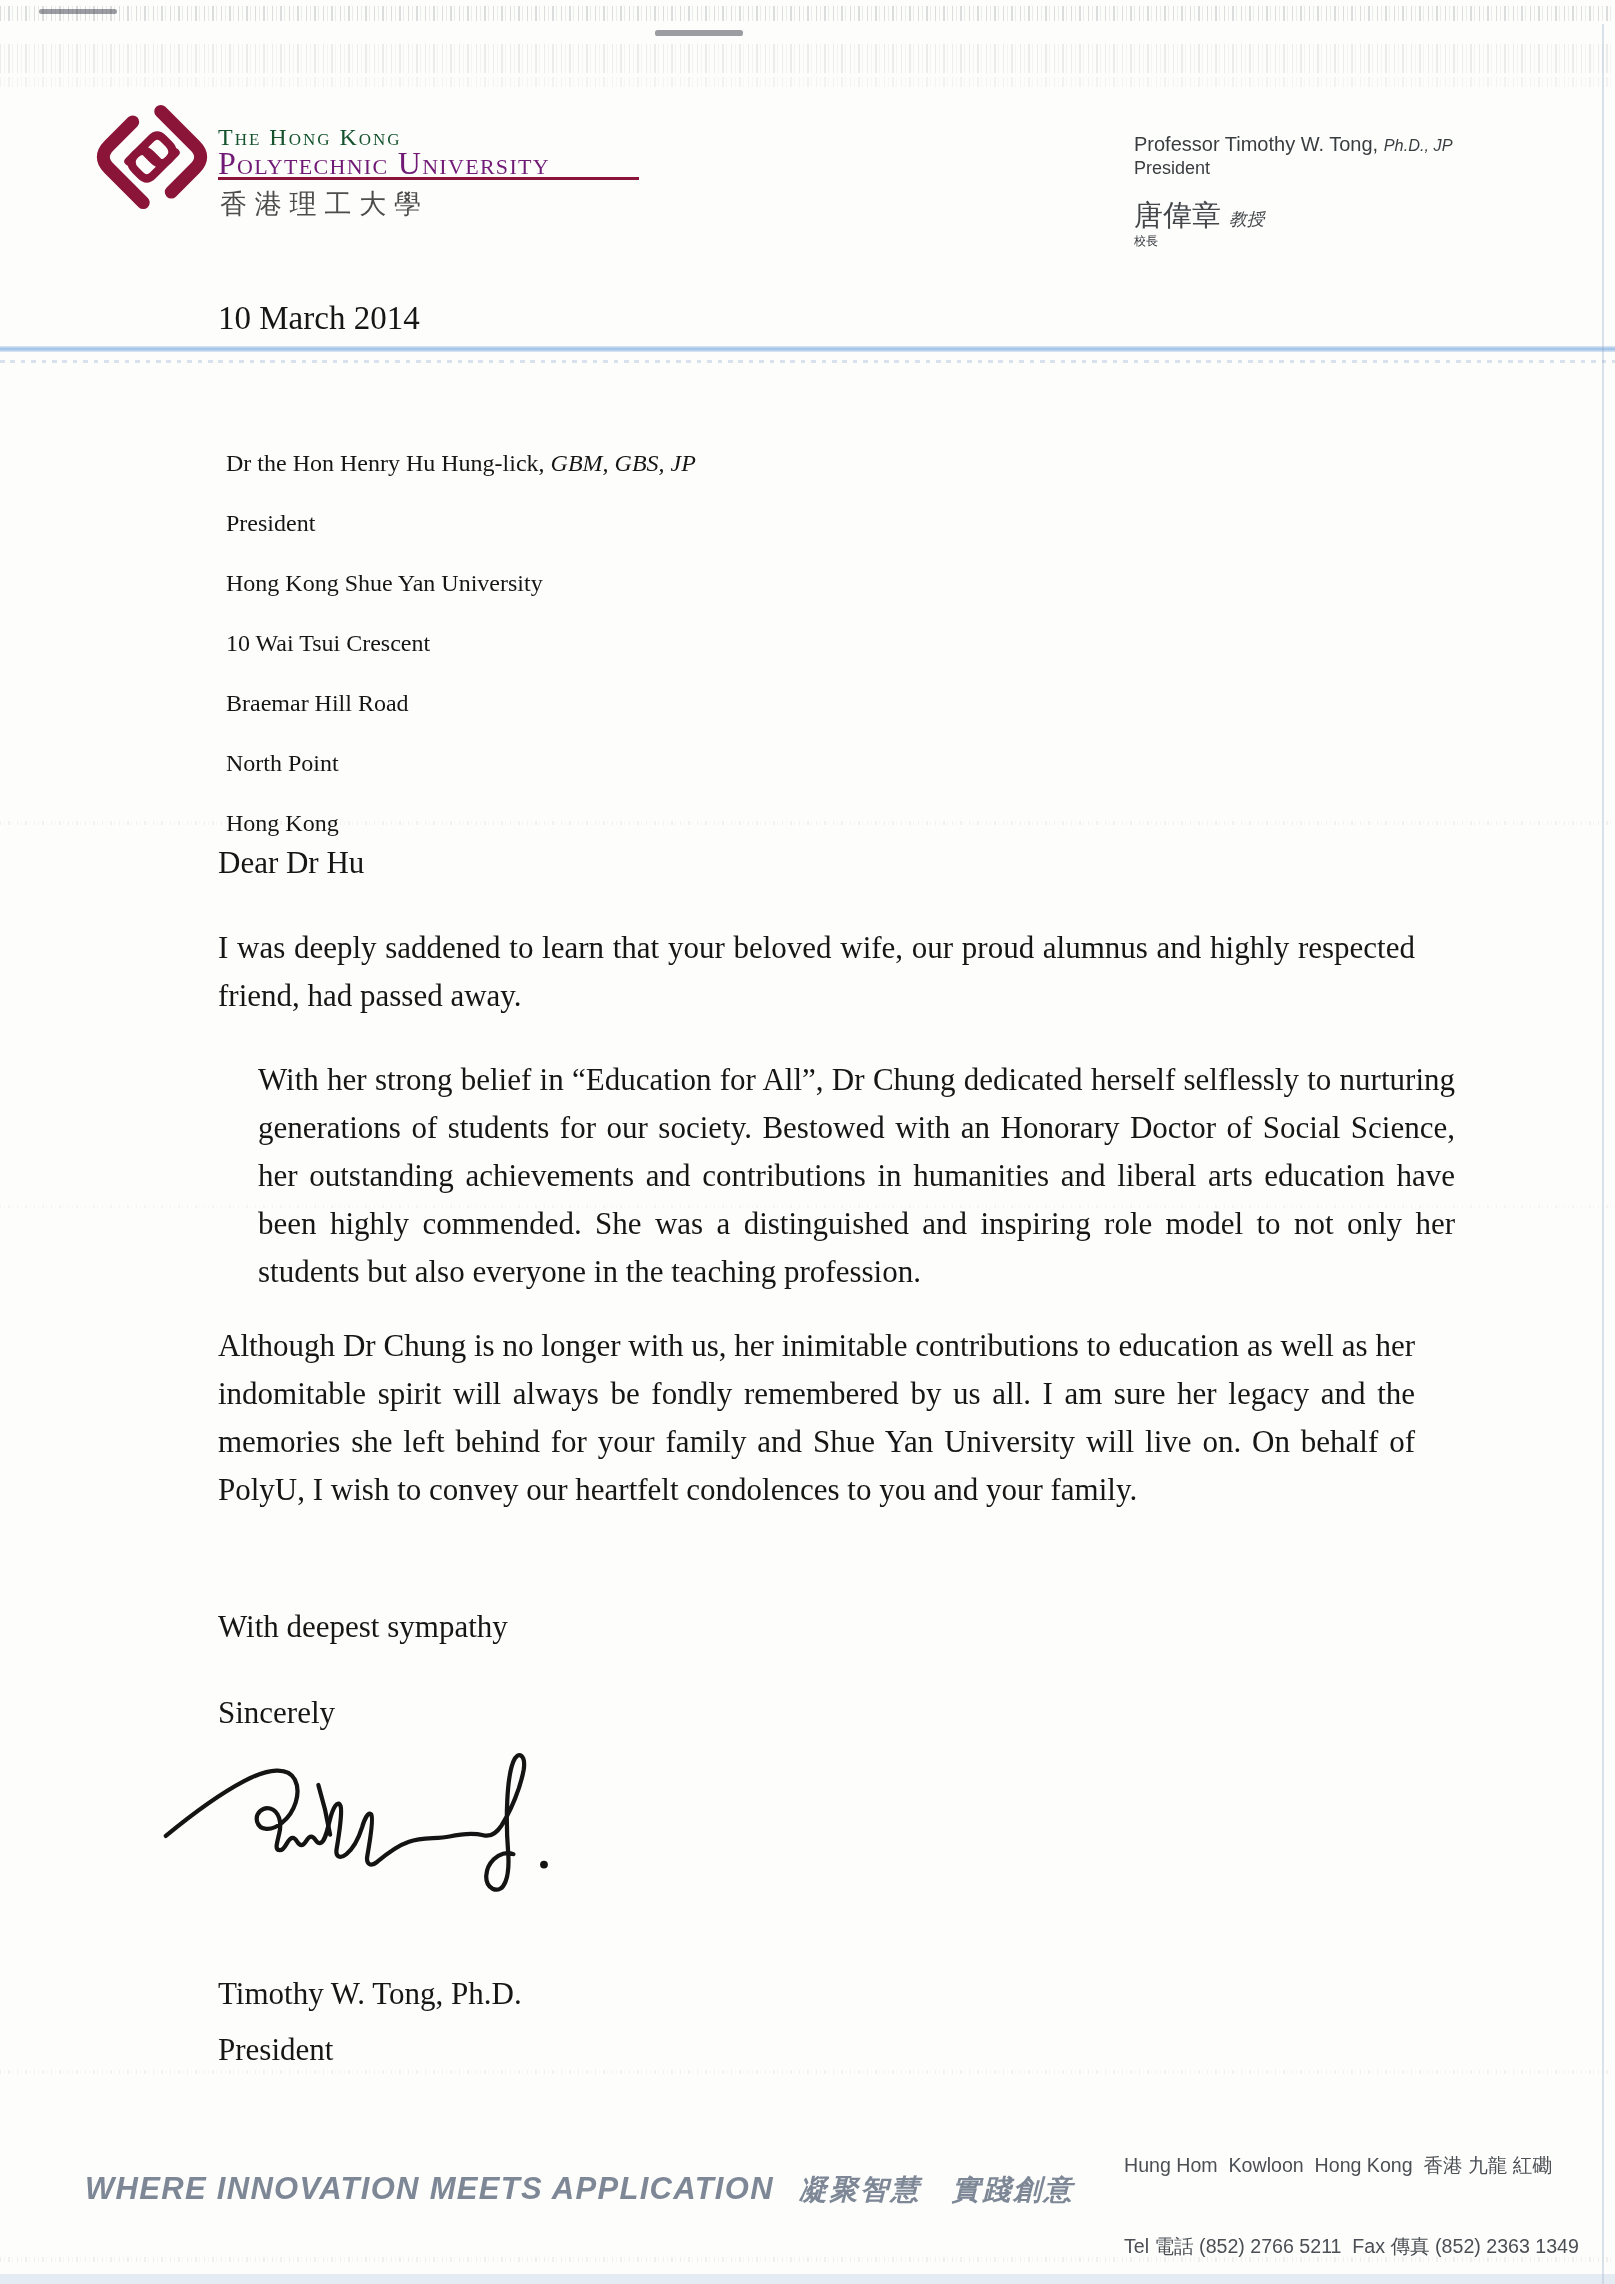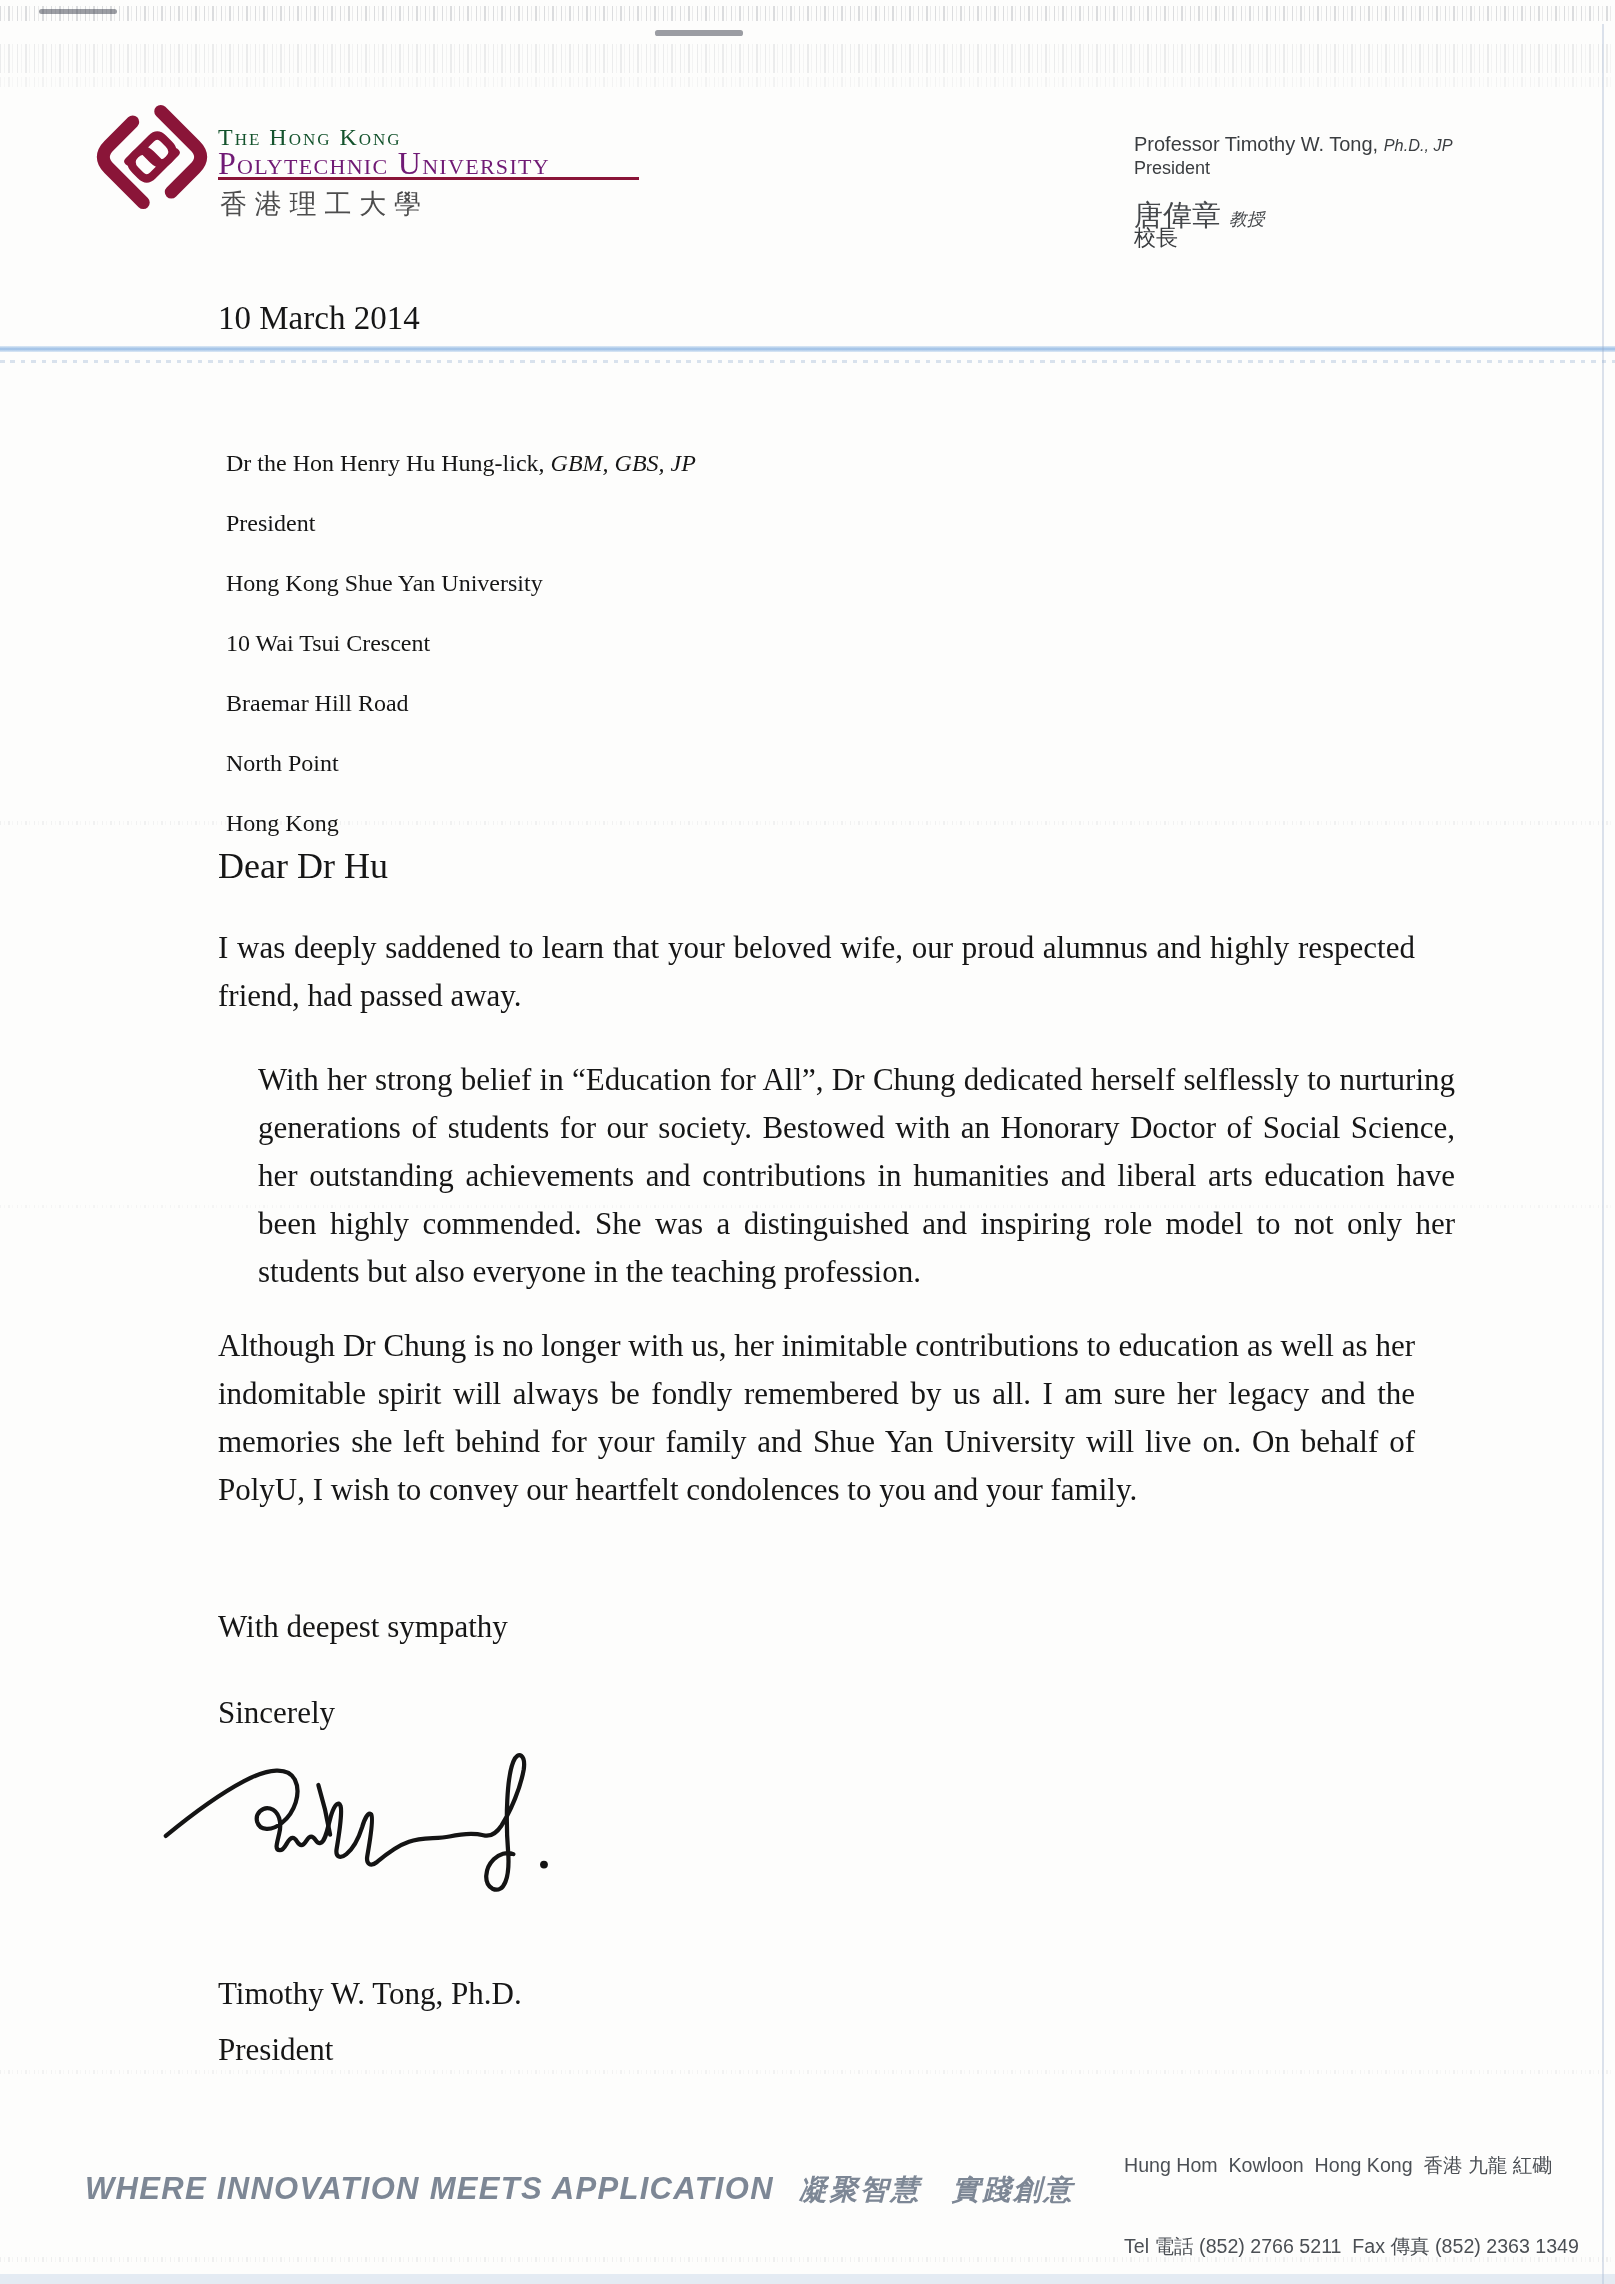--- a/index.html
+++ b/index.html
@@ -33,27 +33,27 @@
   .uni-en2{left:218px;top:145px;font-size:32px;font-variant:small-caps;letter-spacing:1.3px;color:#701a75;}
   .uni-rule{left:218px;top:177px;width:421px;height:2.6px;background:#8a1538;}
   .uni-zh{left:220px;top:186px;font-size:27px;letter-spacing:7.8px;color:#4d4d4d;}
 
   .sender{font-family:"Liberation Sans", sans-serif;color:#3a3d40;}
   .sender-name{left:1134px;top:133px;font-size:20px;}
   .sender-cred{font-size:16.3px;font-style:italic;}
   .sender-title{left:1134px;top:158px;font-size:18px;}
   .sender-zh-name{left:1134px;top:196px;font-size:29px;color:#44474a;}
   .sender-zh-prof{font-size:17.6px;font-style:italic;}
-  .sender-zh-title{left:1134px;top:223px;font-size:22px;}
+  .sender-zh-title{left:1134px;top:233px;font-size:12px;}
 
   
   .date{left:218px;top:300px;font-size:33px;}
   .recipient{left:226px;top:433px;font-size:24px;line-height:60px;}
   .honours{font-style:italic;}
-  .salutation{left:218px;top:845px;font-size:36px;}
+  .salutation{left:218px;top:845px;font-size:31px;}
   .para{left:218px;width:1197px;font-size:31px;line-height:48px;text-align:justify;}
   .p1{top:924px;}
   .p2{top:1056px;margin-left:40px;}
   .p3{top:1322px;}
   .sympathy{left:218px;top:1609px;font-size:31px;}
   .signoff{left:218px;top:1695px;font-size:31px;}
   .sig-box{left:98px;top:1721px;width:489px;height:235px;}
   .sig-name{left:218px;top:1976px;font-size:31px;}
   .sig-title{left:218px;top:2032px;font-size:31px;}
 

